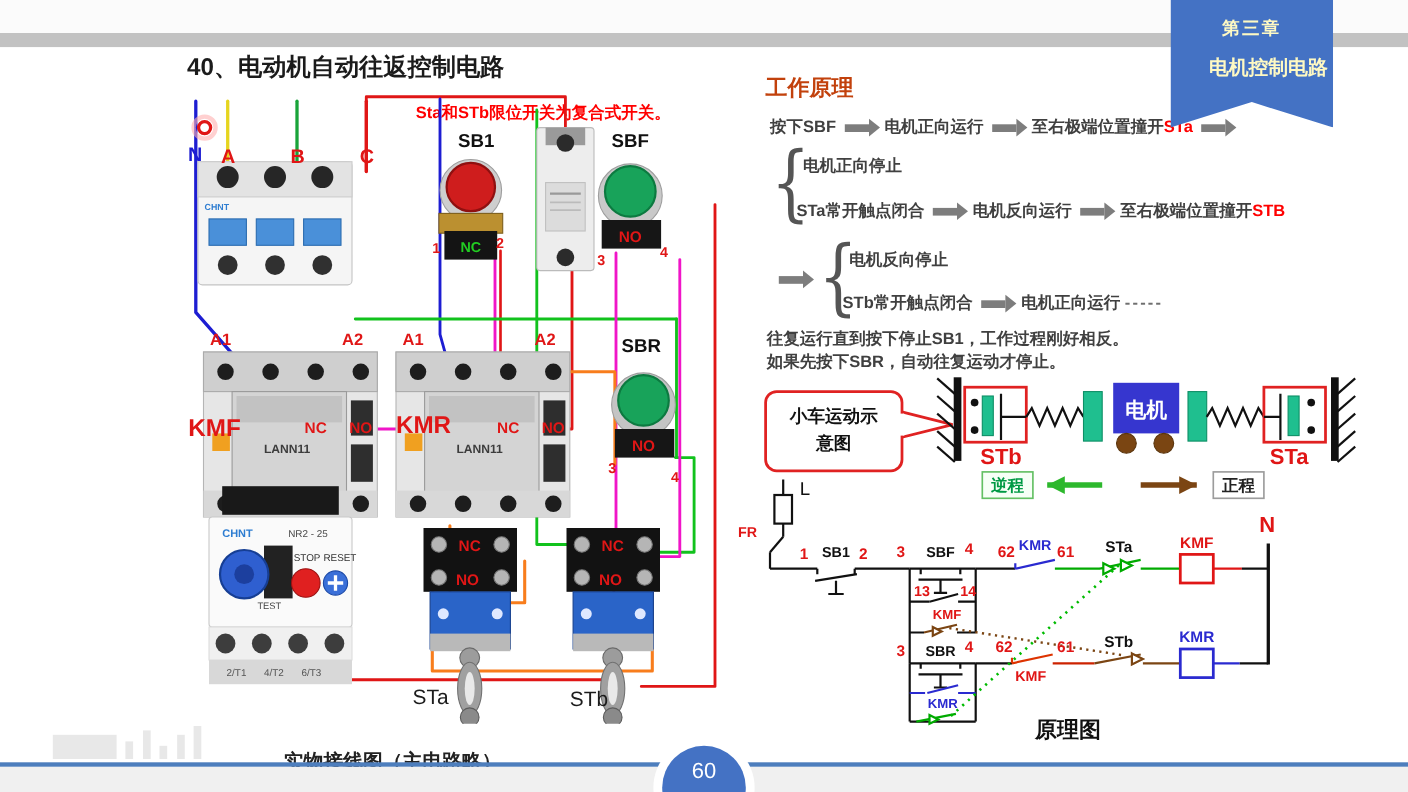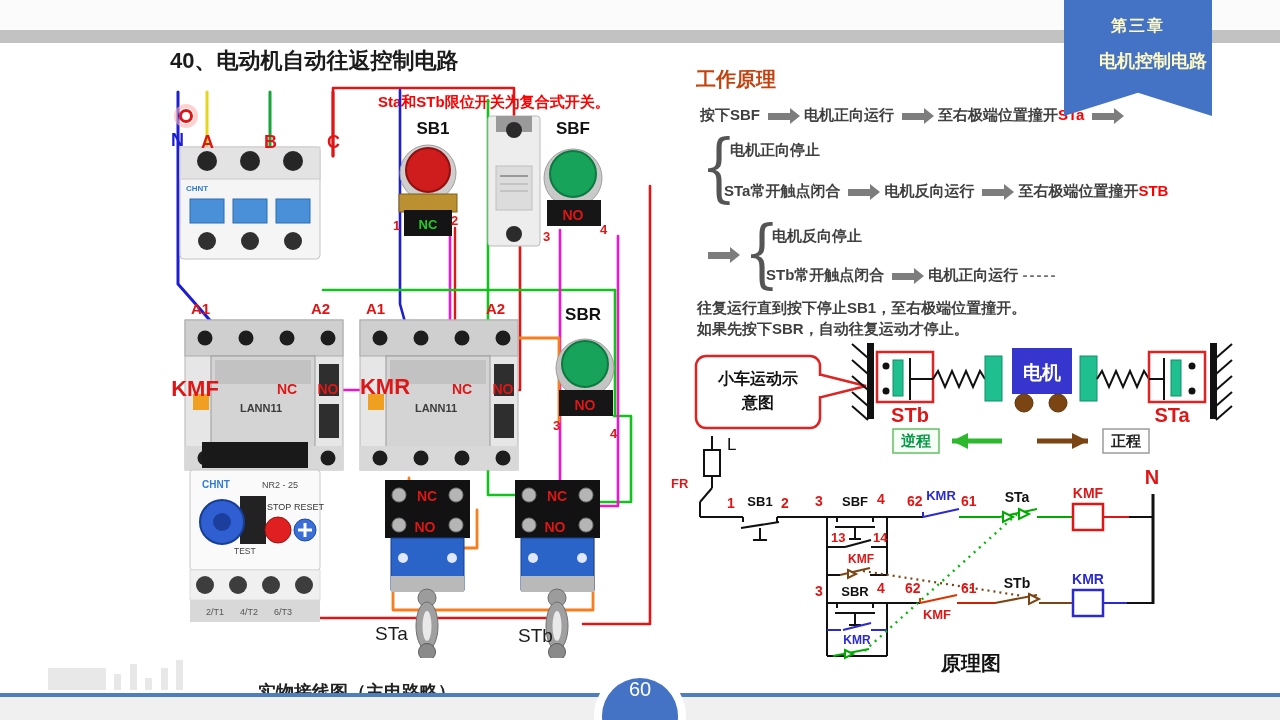--- a/index.html
+++ b/index.html
@@ -24,21 +24,21 @@
        margin:0 14px 0 8px;vertical-align:middle;}
   .arr:after{content:"";position:absolute;left:22px;top:-5px;width:0;height:0;
        border-left:10px solid #7d7d7d;border-top:8.5px solid transparent;border-bottom:8.5px solid transparent;}
   .brace{font-family:"DejaVu Serif",serif;font-size:56px;font-weight:normal;color:#555;
          display:inline-block;transform:scaleY(1.35);}
   .dash{color:#6f6f6f;letter-spacing:2px;}
   #heading{left:696px;top:66px;font-size:20px;font-weight:bold;color:#c2410c;}
   #badge-white{left:594px;top:670px;width:92px;height:92px;border-radius:50%;background:#ffffff;z-index:6;}
   #badge-blue{left:602px;top:678px;width:76px;height:76px;border-radius:50%;background:#4472c4;z-index:7;
               color:#fff;font-size:20px;text-align:center;}
-  #badge-blue span{display:inline-block;}
+  #badge-blue span{display:inline-block;margin-top:12px;}
   #watermark{left:48px;top:660px;width:190px;height:40px;opacity:0.13;z-index:2;}
   #watermark div{background:#555;display:inline-block;vertical-align:bottom;margin-right:4px;}
   svg text{font-family:"Liberation Sans","DejaVu Sans",sans-serif;}
 </style>
 </head>
 <body>
 
 <div id="stage">
   <div class="abs" id="topstrip"></div>
   <div class="abs" id="graybar"></div>
@@ -281,21 +281,21 @@
   <div class="abs" style="left:744px;top:220px;">
     <span class="brace">{</span>
   </div>
   <div class="abs flow" style="left:732px;top:227px;padding-left:40px;">
     <span>电机反向停止</span>
   </div>
   <div class="abs flow" style="left:766px;top:266px;">
     <span>STb常开触点闭合</span><span class="arr"></span><span>电机正向运行</span>&nbsp;<span class="dash">-----</span>
   </div>
 
-  <div class="abs flow" style="left:697px;top:299px;">往复运行直到按下停止SB1，至右极端位置撞开。</div>
+  <div class="abs flow" style="left:697px;top:299px;">往复运行直到按下停止SB1，工作过程刚好相反。</div>
   <div class="abs flow" style="left:697px;top:320px;">如果先按下SBR，自动往复运动才停止。</div>
 
   <svg class="abs" style="left:690px;top:336px;" width="580" height="122" viewBox="0 0 580 122">
     <g>
       <polygon points="128,38 176,50 128,62" fill="#ffffff" stroke="#e02222" stroke-width="2.5"></polygon>
       <rect x="6" y="20" width="124" height="72" rx="10" fill="#ffffff" stroke="#e02222" stroke-width="2.5"></rect>
       <rect x="126" y="40" width="6" height="20" fill="#ffffff"></rect>
       <text x="68" y="48" font-size="16" font-weight="bold" fill="#111" text-anchor="middle">小车运动示</text>
       <text x="68" y="72" font-size="16" font-weight="bold" fill="#111" text-anchor="middle">意图</text>
     </g>

